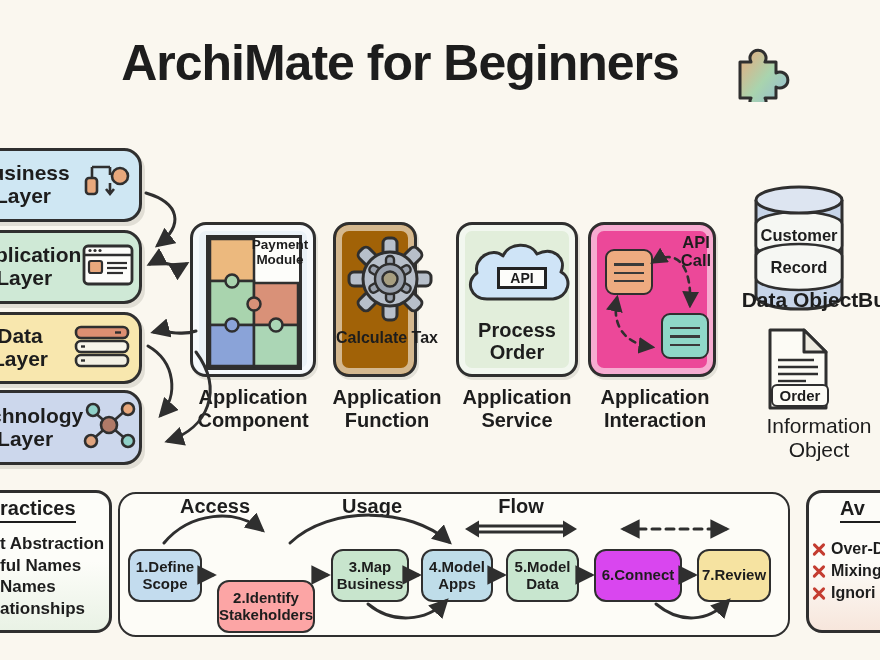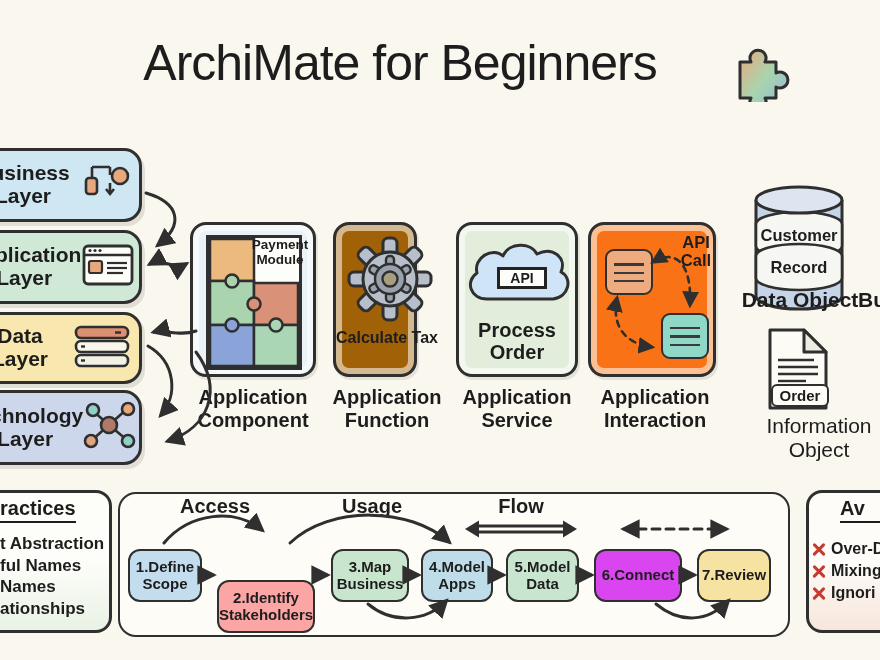--- a/index.html
+++ b/index.html
@@ -1,38 +1,38 @@
 <!DOCTYPE html>
 <html><head>
 <meta charset="utf-8">
 <style>
   html,body{margin:0;padding:0;background:#e8e6e0;}
   .canvas{position:relative;width:880px;height:660px;overflow:hidden;background:#faf7ef;
           font-family:"Liberation Sans",sans-serif;color:#1d1d1d;}
   
   .title{position:absolute;left:80px;top:34px;width:640px;text-align:center;
-         font-size:50px;font-weight:400;letter-spacing:-1px;}
+         font-size:50px;font-weight:700;letter-spacing:-1px;}
   .title-icon{position:absolute;left:728px;top:40px;}
   
   .layer{position:absolute;left:-42px;width:184px;border:3px solid #2f2f2f;border-radius:18px;
          display:flex;align-items:center;padding:0 8px 0 6px;box-sizing:border-box;
          box-shadow:3px 4px 0 rgba(110,110,95,.18);}
   .layer-label{flex:1;font-size:21px;font-weight:700;text-align:center;line-height:1.08;}
   .layer-icon{flex:0 0 auto;}
   .layer-business{top:148px;height:74px;background:#cfe7f3;}
   .layer-application{top:230px;height:74px;background:#cfe9d6;}
   .layer-data{top:312px;height:72px;background:#f8e7ae;}
   .layer-technology{top:390px;height:75px;background:#ccd7ec;}
   
   .card{position:absolute;top:222px;height:155px;border:3px solid #2f2f2f;border-radius:16px;
         box-sizing:border-box;box-shadow:inset 0 0 0 6px rgba(255,255,255,.55),2px 3px 0 rgba(110,110,95,.15);}
   .card1{left:190px;width:126px;background:#ebf2f7;}
   .card2{left:333px;width:84px;background:#a16207;}
   .card3{left:456px;width:122px;background:#e2eedb;}
-  .card4{left:588px;width:128px;background:#f97316;}
+  .card4{left:588px;width:128px;background:#ec4899;}
   .card-label{position:absolute;top:386px;width:130px;text-align:center;
               font-size:20px;font-weight:700;line-height:23px;}
   .example-text{position:absolute;text-align:center;font-weight:700;line-height:1.12;}
   .puzzle-frame{position:absolute;left:13px;top:10px;}
   .pm-text{left:52px;top:12px;width:70px;font-size:13.5px;}
   .gear-wrap{position:absolute;left:9px;top:8px;}
   .calc-text{left:0;top:104px;width:102px;font-size:16px;}
   .cloud-wrap{position:absolute;left:4px;top:14px;}
   .api-badge{position:absolute;left:38px;top:42px;width:40px;text-align:center;background:#fdfdfa;
              border:3px solid #222;font-size:14px;font-weight:700;padding:0 2px;}

